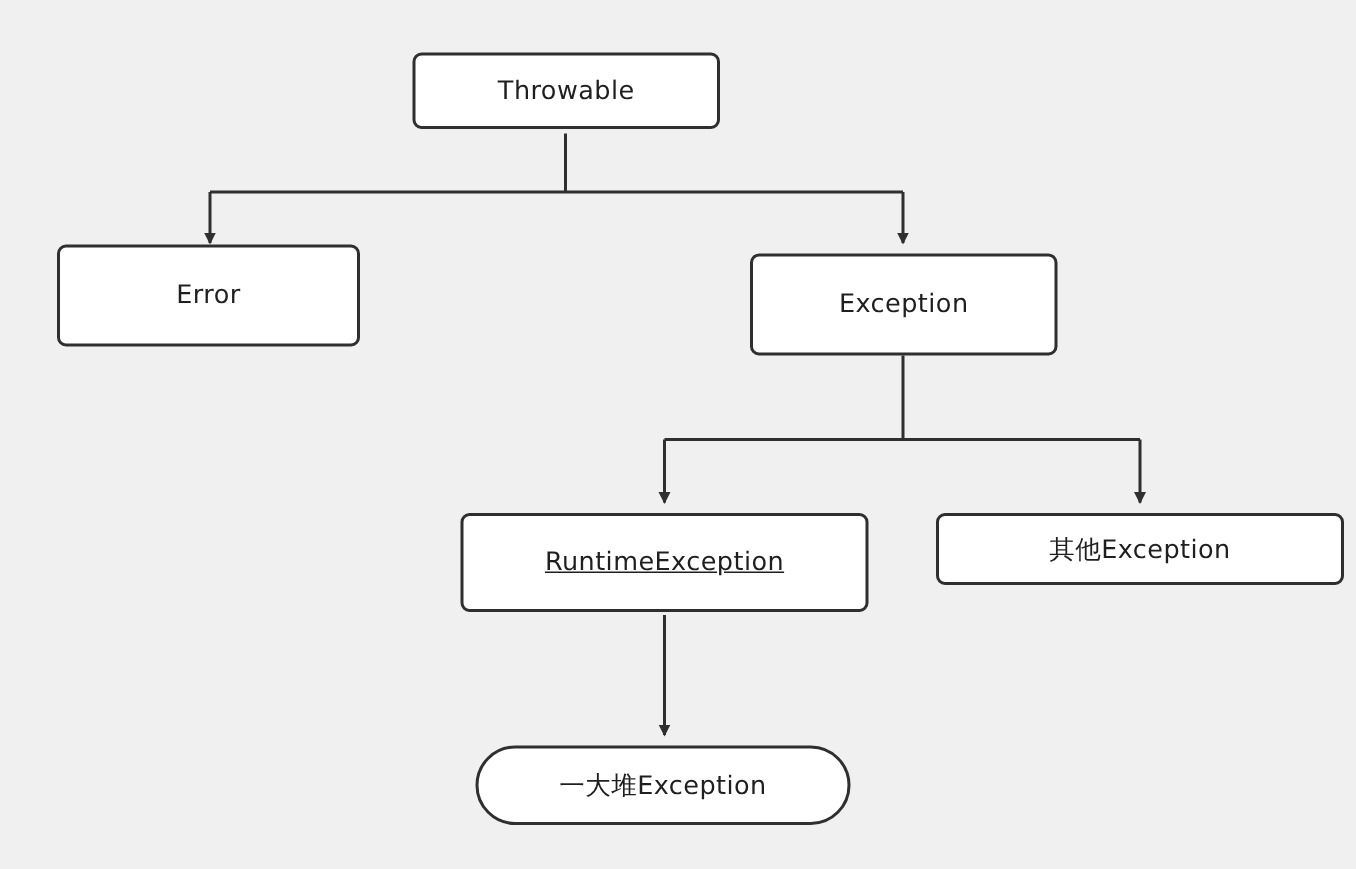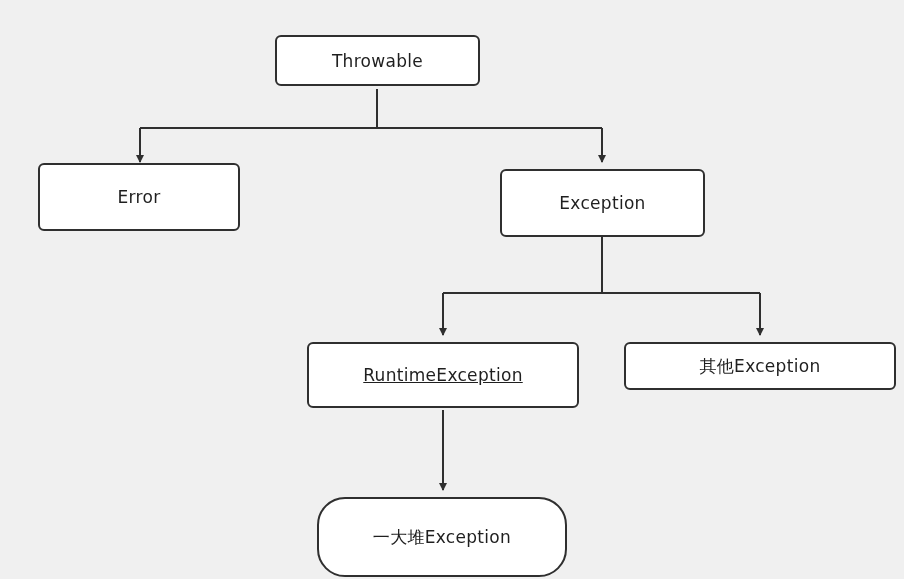--- a/index.html
+++ b/index.html
@@ -82,17 +82,17 @@
   </div>
 
   <div class="node" style="left:307px; top:342px; width:272px; height:66px;text-decoration:underline;">
     <span>RuntimeException</span>
   </div>
 
   <div class="node" style="left:624px; top:342px; width:272px; height:48px;">
     <span>其他Exception</span>
   </div>
 
-  <div class="node" style="left:317px; top:497px; width:250px; height:80px;border-radius:28px;">
+  <div class="node" style="left:317px; top:497px; width:250px; height:53px;border-radius:28px;">
     <span>一大堆Exception</span>
   </div>
 
 </div>
 
 </body></html>

